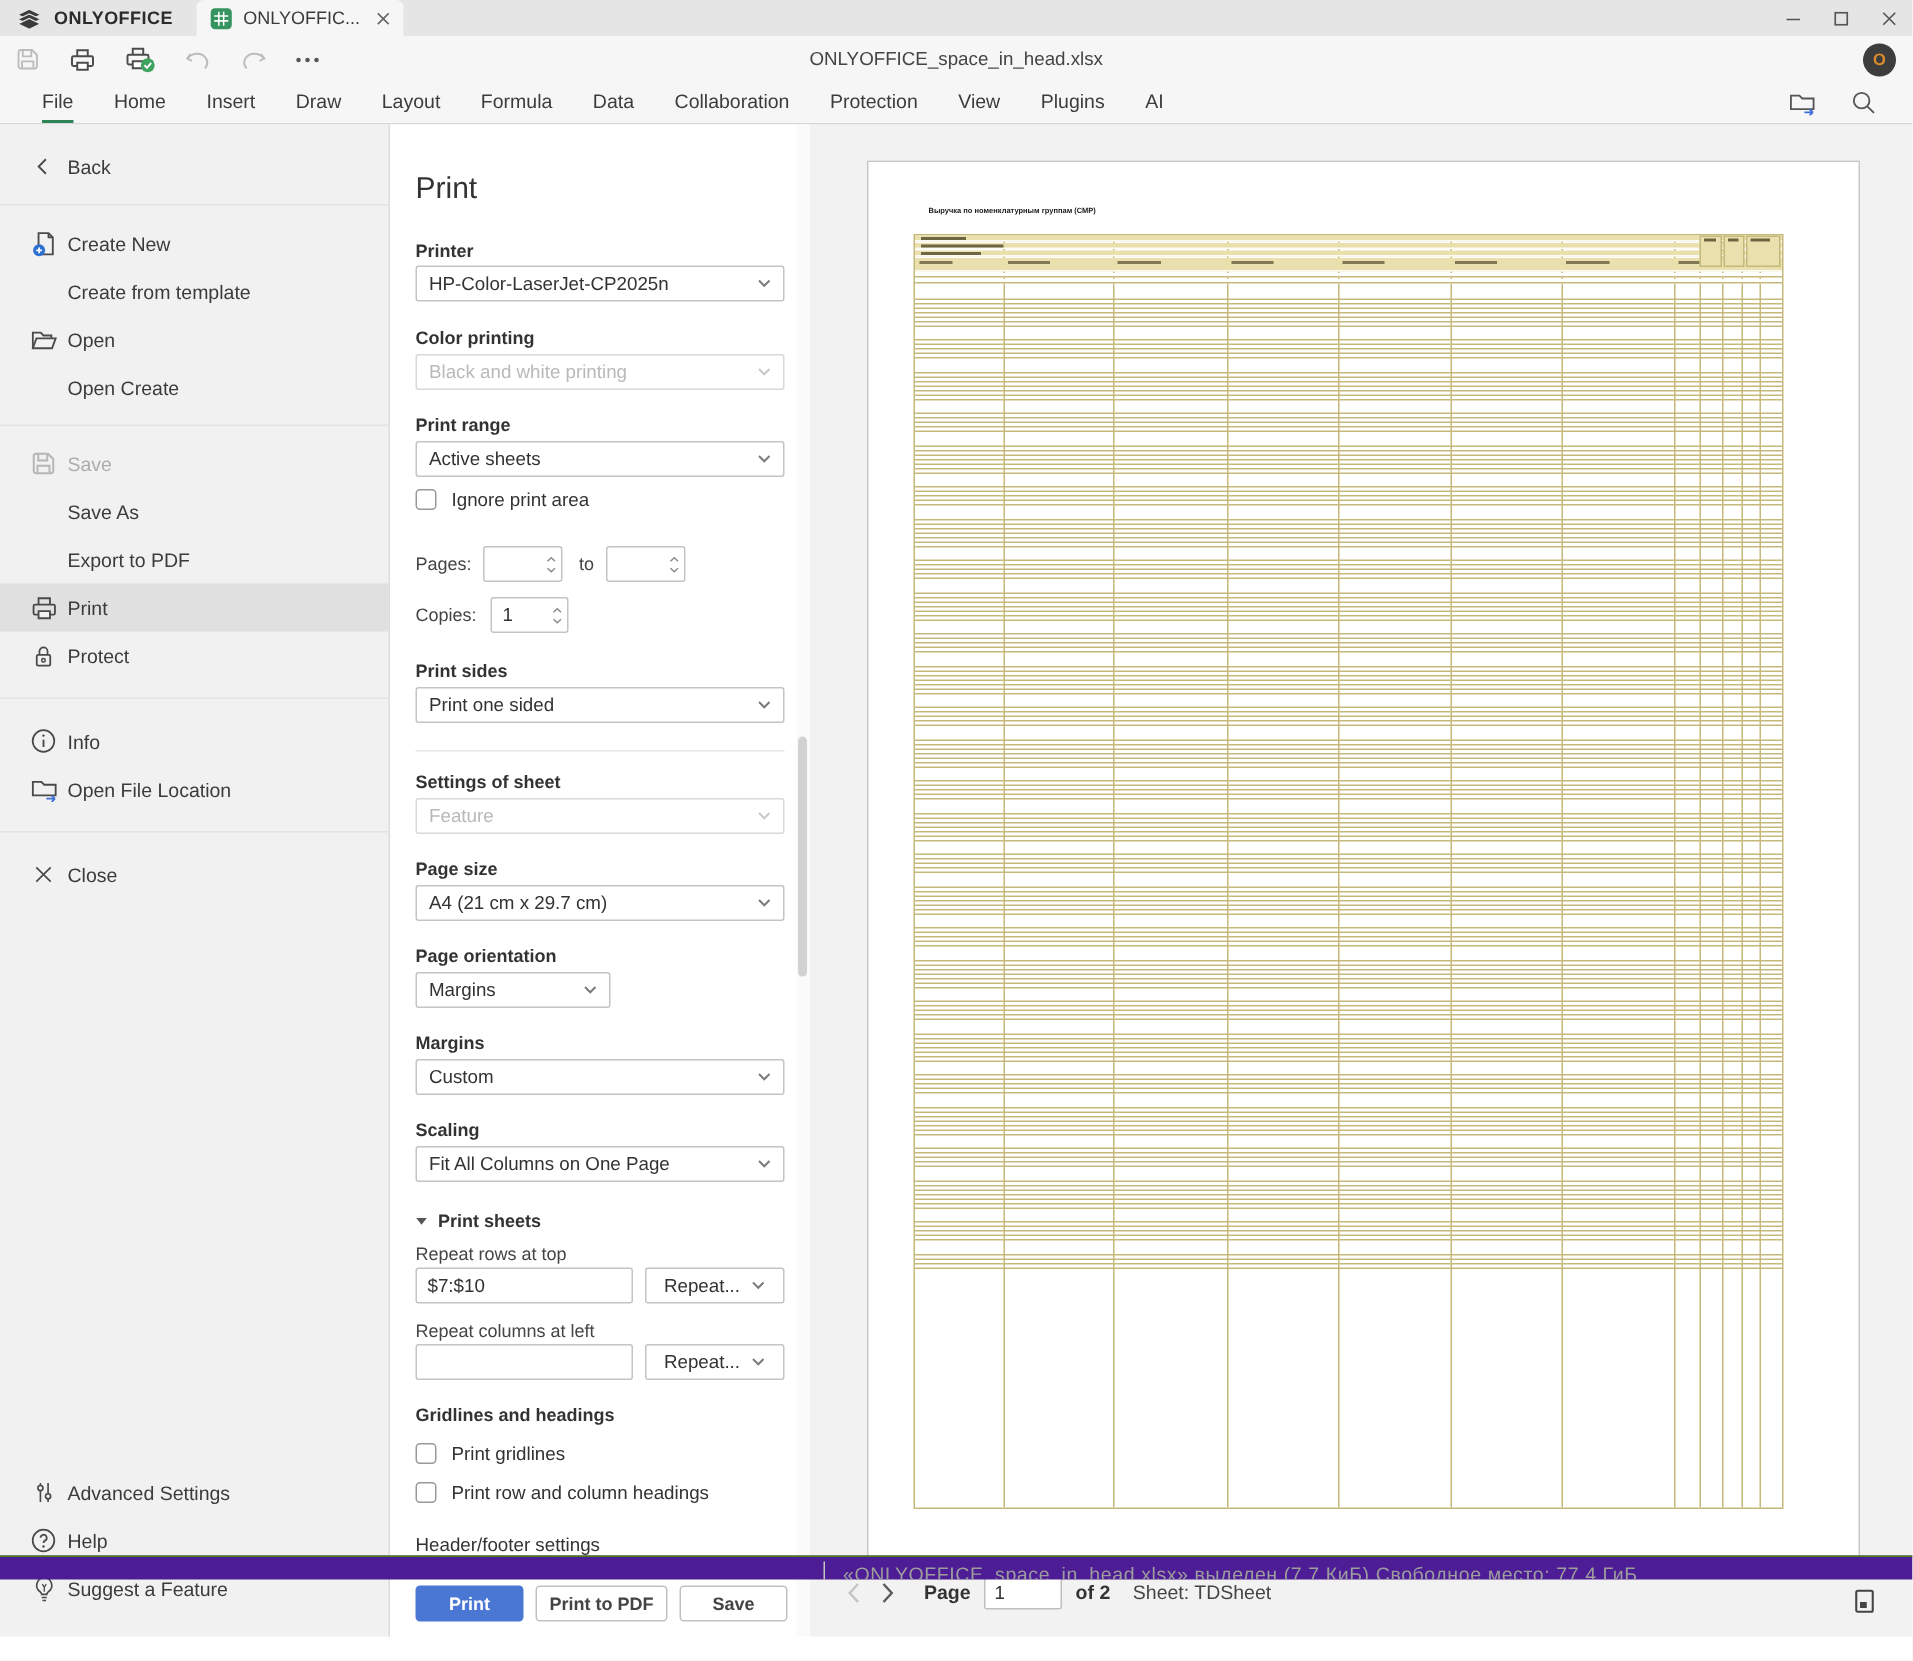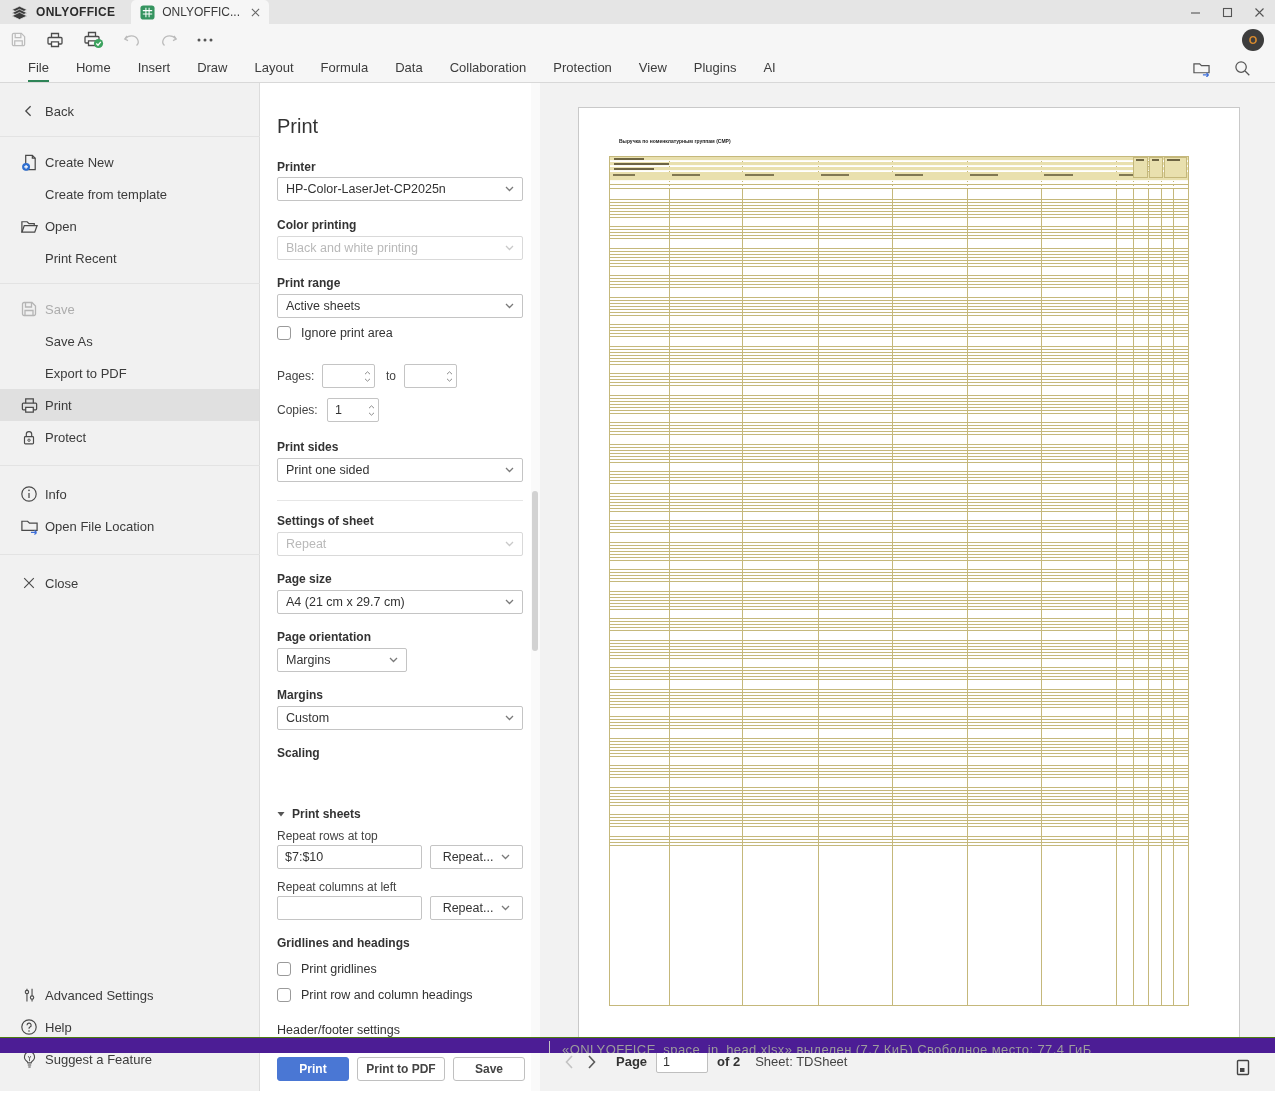--- a/index.html
+++ b/index.html
@@ -171,20 +171,21 @@
       </svg>
     </span>
     <span>
       <svg width="16" height="4" viewBox="0 0 16 4">
         <circle cx="2" cy="2" r="1.5" fill="#555"></circle>
           <circle cx="8" cy="2" r="1.5" fill="#555"></circle>
           <circle cx="14" cy="2" r="1.5" fill="#555"></circle>
       </svg>
     </span>
   </div>
+  <div class="doc-title">ONLYOFFICE_space_in_head.xlsx</div>
   <div class="avatar">O</div>
 </div>
 
 <div class="menubar">
   <span class="menu-item active">File</span>
   <span class="menu-item">Home</span>
   <span class="menu-item">Insert</span>
   <span class="menu-item">Draw</span>
   <span class="menu-item">Layout</span>
   <span class="menu-item">Formula</span>
@@ -239,21 +240,21 @@
         <path d="M2 16 V5 H7.5 L9.5 7 H15 V9" fill="none" stroke="#4a4a4a" stroke-width="1.3"></path>
         <path d="M2 16 L4.5 9 H18 L15.5 16 Z" fill="none" stroke="#4a4a4a" stroke-width="1.3"></path>
       </svg>
     </span>
     <span class="sb-label">Open</span>
   </div>
   <div class="sb-item" style="top:95px">
     <span class="sb-label">Create from template</span>
   </div>
   <div class="sb-item" style="top:159px">
-    <span class="sb-label">Print Recent</span>
+    <span class="sb-label">Open Create</span>
   </div>
   <div class="sb-div" style="top:200px"></div>
 
   <div class="sb-item disabled" style="top:210px">
     <span class="sb-icon">
       <svg width="18" height="18" viewBox="0 0 18 18">
         <path d="M2.5 4 a1.5 1.5 0 0 1 1.5 -1.5 H12 L15.5 6 V14 a1.5 1.5 0 0 1 -1.5 1.5 H4 a1.5 1.5 0 0 1 -1.5 -1.5 Z" fill="none" stroke="#b5b5b5" stroke-width="1.3"></path>
         <path d="M5.5 2.8 V7 H11.5 V3" fill="none" stroke="#b5b5b5" stroke-width="1.3"></path>
         <path d="M5 15 V10.5 H13 V15" fill="none" stroke="#b5b5b5" stroke-width="1.3"></path>
       </svg>
@@ -439,21 +440,21 @@
           <svg width="9" height="6" viewBox="0 0 9 6">
             <path d="M1 1 L4.5 4.5 L8 1" fill="none" stroke="#7a7a7a" stroke-width="1.3"></path>
           </svg>
         </span>
   </div>
 
   <div class="p-abs hdiv" style="top:417px"></div>
 
   <div class="p-abs lbl" style="top:431px">Settings of sheet</div>
   <div class="p-abs dd disabled" style="top:449px">
-    <span class="dd-text">Repeat</span>
+    <span class="dd-text">Feature</span>
     <span>
           <svg width="9" height="6" viewBox="0 0 9 6">
             <path d="M1 1 L4.5 4.5 L8 1" fill="none" stroke="#c9c9c9" stroke-width="1.3"></path>
           </svg>
         </span>
   </div>
 
   <div class="p-abs lbl" style="top:489px">Page size</div>
   <div class="p-abs dd" style="top:507px">
     <span class="dd-text">A4 (21 cm x 29.7 cm)</span>
@@ -478,20 +479,28 @@
   <div class="p-abs dd" style="top:623px">
     <span class="dd-text">Custom</span>
     <span>
           <svg width="9" height="6" viewBox="0 0 9 6">
             <path d="M1 1 L4.5 4.5 L8 1" fill="none" stroke="#7a7a7a" stroke-width="1.3"></path>
           </svg>
         </span>
   </div>
 
   <div class="p-abs lbl" style="top:663px">Scaling</div>
+  <div class="p-abs dd" style="top:681px">
+    <span class="dd-text">Fit All Columns on One Page</span>
+    <span>
+          <svg width="9" height="6" viewBox="0 0 9 6">
+            <path d="M1 1 L4.5 4.5 L8 1" fill="none" stroke="#7a7a7a" stroke-width="1.3"></path>
+          </svg>
+        </span>
+  </div>
 
   <div class="p-abs" style="top:724px;display:flex;align-items:center;gap:7px">
     <span>
           <svg width="8" height="6" viewBox="0 0 8 6">
             <path d="M0.5 1 L7.5 1 L4 5.5 Z" fill="#555"></path>
           </svg>
         </span>
     <span class="lbl">Print sheets</span>
   </div>
 

